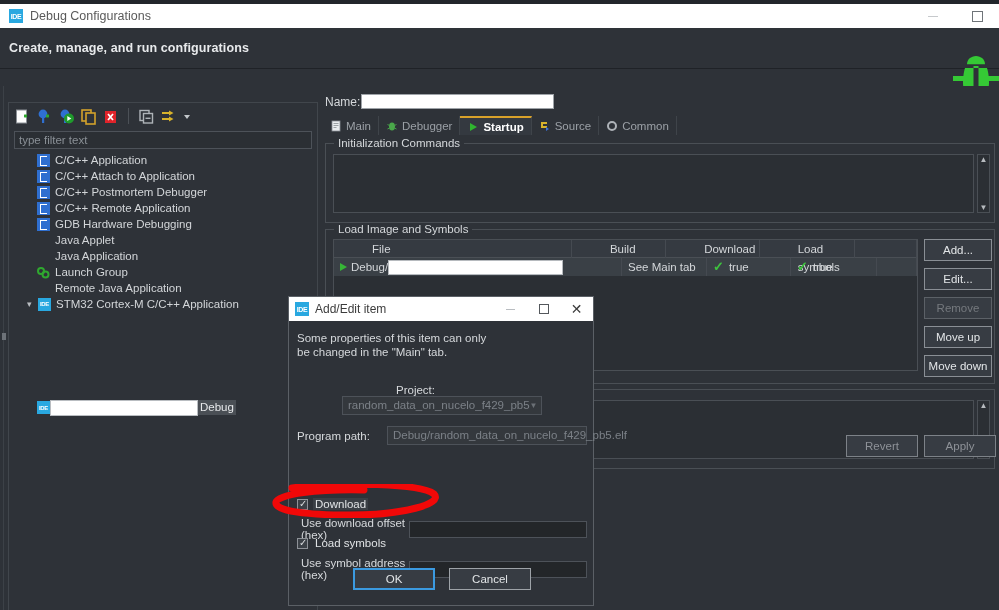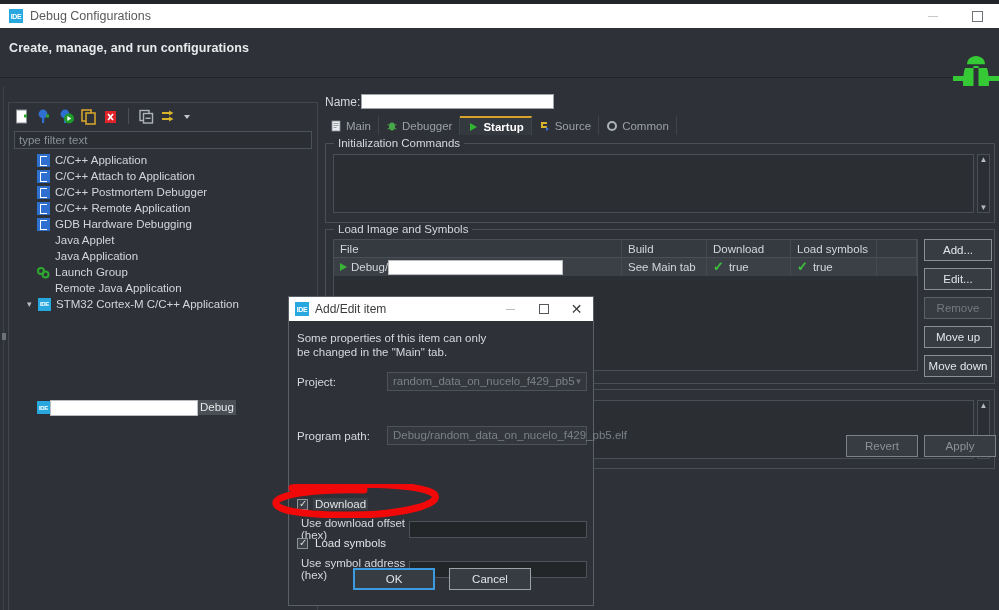--- a/index.html
+++ b/index.html
@@ -27,21 +27,21 @@
     letter-spacing:-0.4px; margin-left:9px; flex:0 0 auto;
   }
   .titlebar .wtitle { margin-left:7px; color:#5a5a5a; font-size:12.5px; }
   .wbtns { margin-left:auto; display:flex; height:24px; }
   .wbtn { width:44px; height:24px; display:flex; align-items:center; justify-content:center; color:#9aa0a6; }
   .wbtn .min { width:10px; height:1px; background:#c6c9cc; display:block; }
   .wbtn .max { width:11px; height:11px; border:1.6px solid #6f7479; display:block; }
 
   
   .banner {
-    position:absolute; left:0; top:28px; width:999px; height:50px;
+    position:absolute; left:0; top:28px; width:999px; height:41px;
     background:#2e3238; border-bottom:1px solid #1f2227;
   }
   .banner h1 {
     position:absolute; left:9px; top:13px;
     font-size:12.5px; font-weight:bold; color:#e8eaec; letter-spacing:0.1px;
   }
   .bug-logo { position:absolute; right:0px; top:26px; width:46px; height:54px; }
 
   
   .left-rail { position:absolute; left:0; top:86px; width:8px; height:524px; background:#2e3238; }
@@ -103,21 +103,21 @@
     font-size:11.5px; color:#d5d8db;
   }
   .gbody-dark { position:absolute; background:#2b2f34; border:1px solid #4a4f55; }
 
   .scrollv { position:absolute; width:13px; background:#2b2f34; border:1px solid #4a4f55; display:flex; flex-direction:column; justify-content:space-between; align-items:center; }
   .scrollv span { font-size:8px; color:#b7bbbf; line-height:9px; }
 
   
   .tbl { position:absolute; background:#2b2f34; border:1px solid #4a4f55; }
   .thead { display:flex; height:18px; background:#353a41; border-bottom:1px solid #4a4f55; }
-  .th { font-size:11.5px; color:#d4d7da; padding-left:6px; line-height:18px; border-right:1px solid #454a51; height:18px; }
+  .th { font-size:11.5px; color:#d4d7da; padding-left:6px; line-height:18px; border-right:1px solid #454a51; height:18px;margin-left:32px; }
   .trow2 { display:flex; height:18px; background:#3a4046; align-items:center; }
   .td { font-size:11.5px; color:#d4d7da; padding-left:6px; height:18px; line-height:18px; border-right:1px solid #454a51; display:flex; align-items:center; }
   .chk-g { color:#3ec23e; font-weight:bold; font-size:13px; margin-right:5px; }
   .filecell { display:flex; align-items:center; }
   .playtri { width:0;height:0;border-left:7px solid #36b536;border-top:4.5px solid transparent;border-bottom:4.5px solid transparent; margin-right:4px; }
   .whiteinp { height:15px; background:#fff; border:1px solid #b6babe; }
 
   .btncol { position:absolute; display:flex; flex-direction:column; gap:7px; }
   .btn {
     width:68px; height:22px; background:#373c43; border:1px solid #8a8f95;
@@ -420,21 +420,21 @@
           </span>
       </span>
     </div>
 
     <div class="dlg-body">
       <div class="dlg-note">
         <div>Some properties of this item can only</div>
         <div>be changed in the "Main" tab.</div>
       </div>
 
-      <div class="frow" style="left:8px; top:51px; width:290px;">
+      <div class="frow" style="left:8px; top:63px; width:290px;flex-direction:column;">
         <span class="flbl" style="width:92px">Project:</span>
         <span class="combo" style="width:200px">
           <span>random_data_on_nucelo_f429_pb5</span>
           <span class="arr">▼</span>
         </span>
       </div>
 
       <div class="frow" style="left:8px; top:105px; width:290px;">
         <span class="flbl" style="width:92px">Program path:</span>
         <span class="roinput" style="width:200px">Debug/random_data_on_nucelo_f429_pb5.elf</span>

